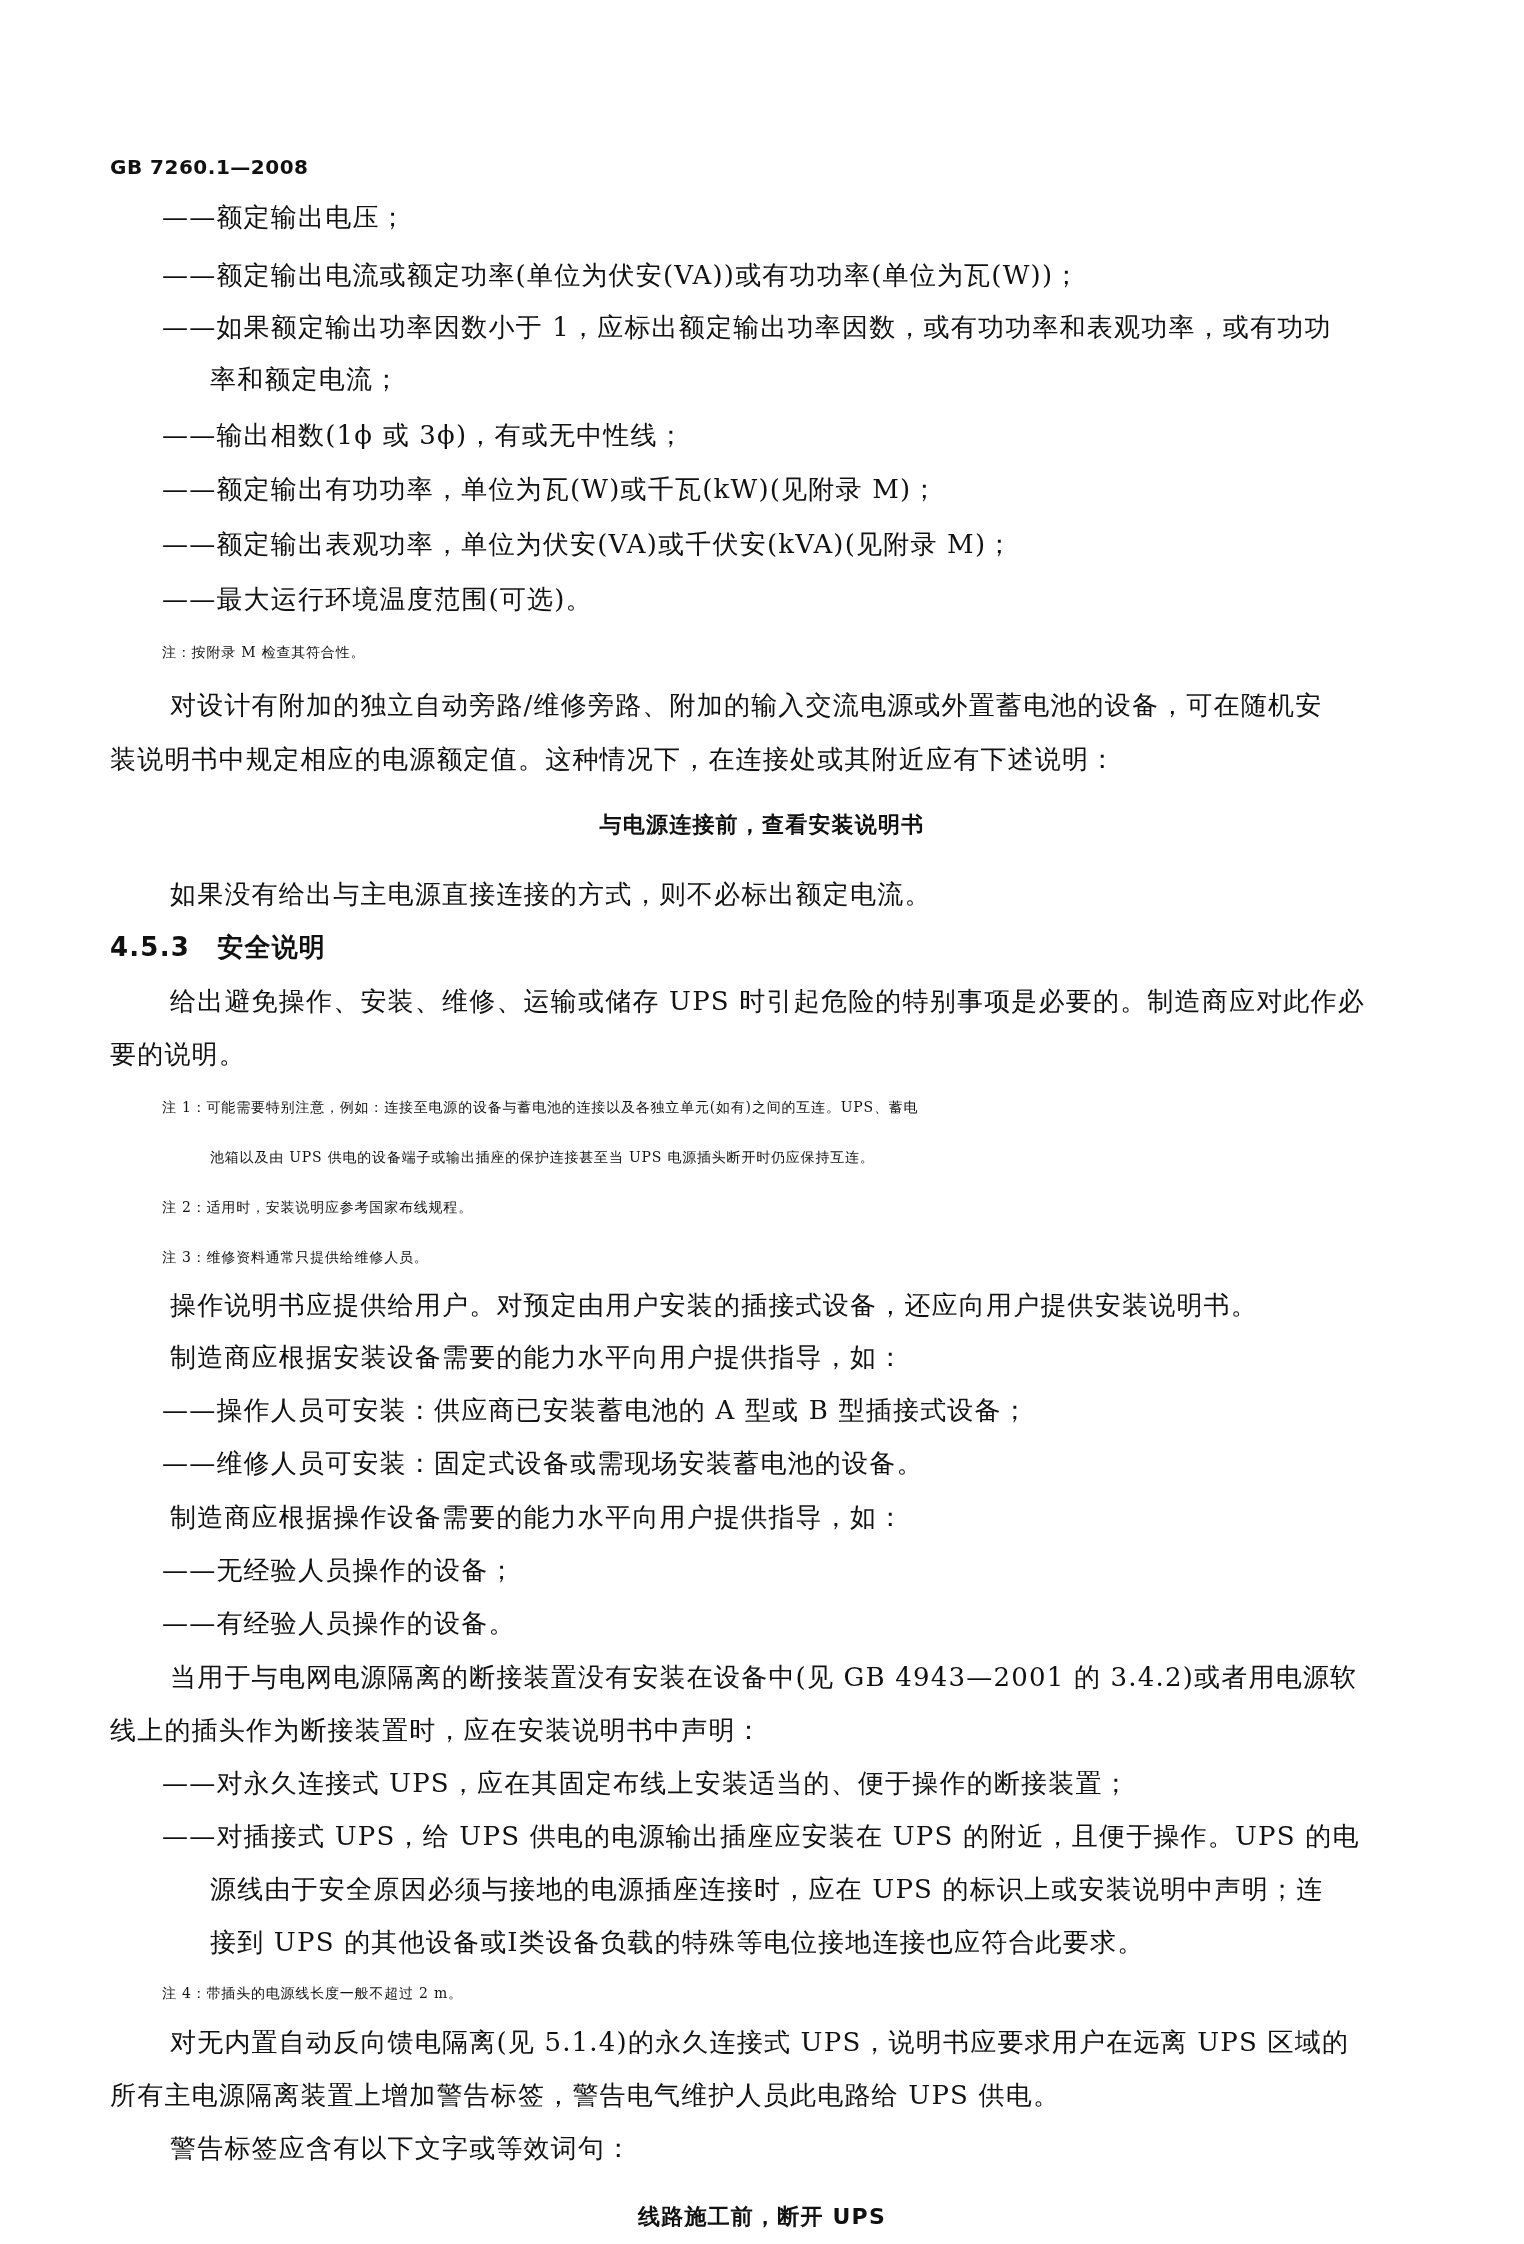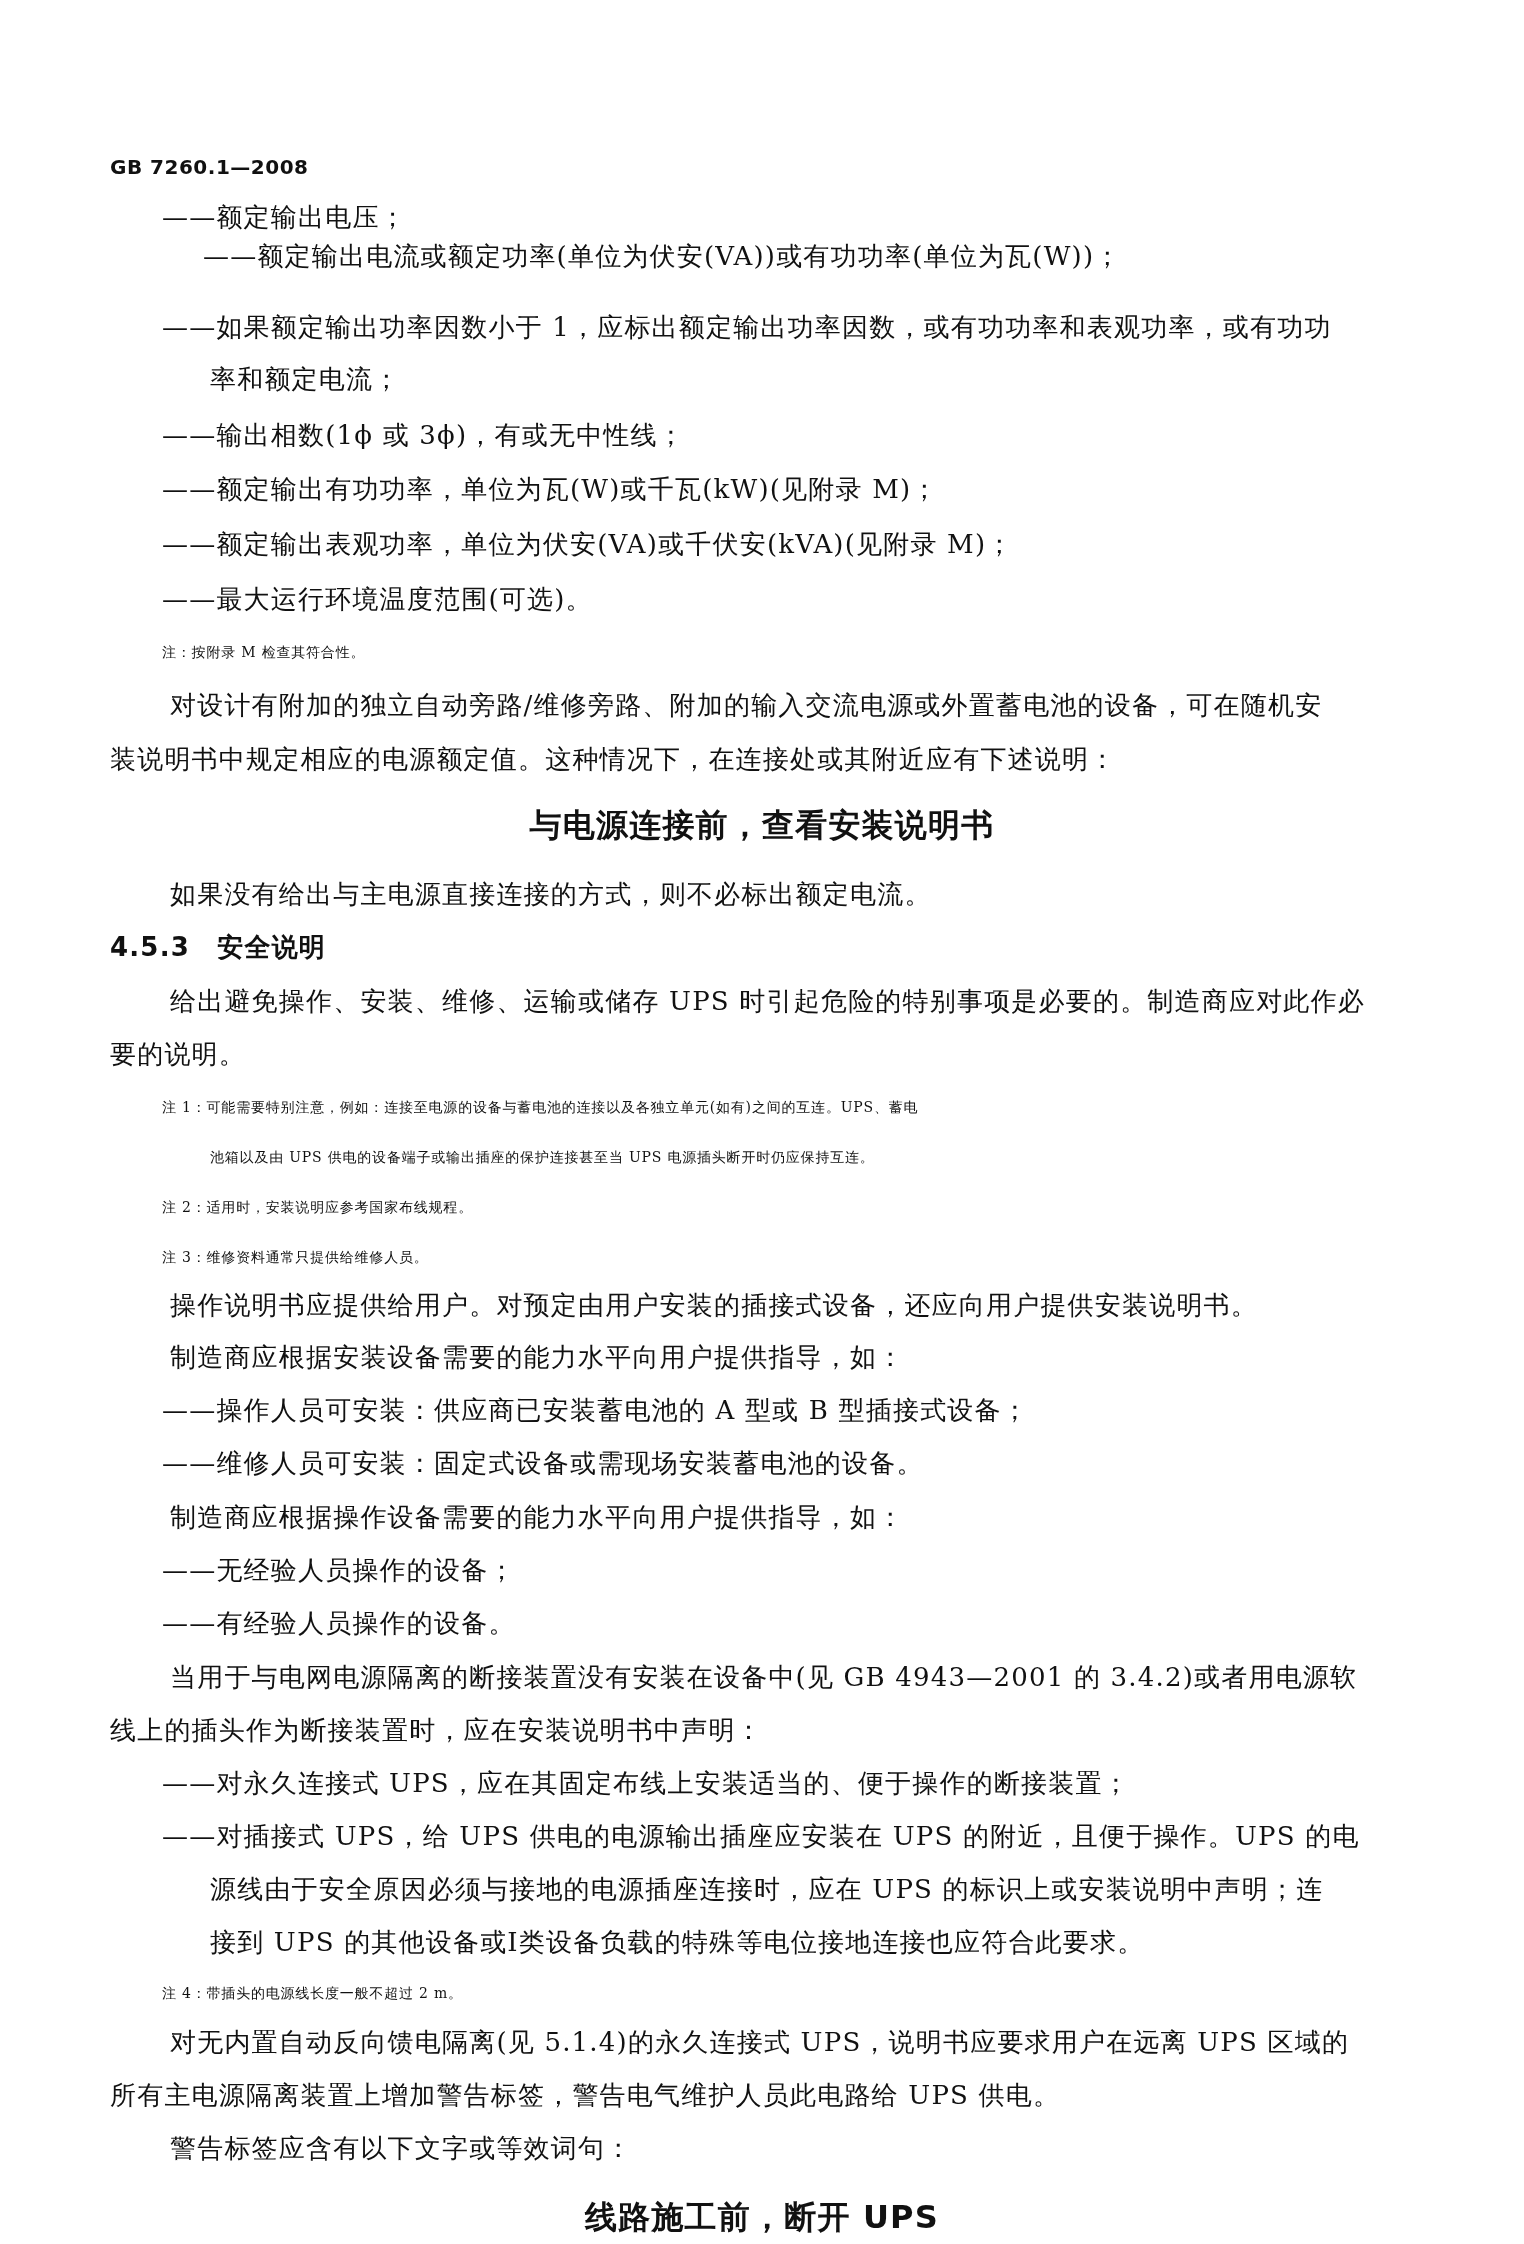--- a/index.html
+++ b/index.html
@@ -3,30 +3,30 @@
 <meta charset="utf-8">
 <style>
   html, body { margin: 0; padding: 0; background: #ffffff; }
   body { width: 1524px; height: 2244px; position: relative; overflow: hidden;
          font-family: "DejaVu Serif", "Liberation Serif", serif; color: #111; }
   .page { position: absolute; left: 0; top: 0; width: 1524px; height: 2244px; }
   .line { position: absolute; white-space: nowrap; font-size: 26px; line-height: 34px; letter-spacing: 1.2px; }
   .note { font-size: 14px; letter-spacing: 0.8px; }
   .heading { font-weight: bold; font-family: "DejaVu Sans", "Liberation Sans", sans-serif; }
   .header { font-family: "DejaVu Sans", "Liberation Sans", sans-serif; font-size: 20px; font-weight: bold; letter-spacing: 0.5px; }
-  .center { font-weight: bold; font-family: "DejaVu Sans", "Liberation Sans", sans-serif; font-size: 32px; left: 0; width: 1524px; text-align: center; }
+  .center { font-weight: bold; font-family: "DejaVu Sans", "Liberation Sans", sans-serif; font-size: 22px; left: 0; width: 1524px; text-align: center; }
 </style>
 </head>
 <body>
 
 <div class="page">
   <div class="line header" style="left:110px; top:150px;">GB 7260.1—2008</div>
   <div id="lines">
       <div class="line " style="left: 162px; top: 200px;">——额定输出电压；</div>
-      <div class="line " style="left: 162px; top: 239px; margin-left: 41px;">——额定输出电流或额定功率(单位为伏安(VA))或有功功率(单位为瓦(W))；</div>
+      <div class="line " style="left: 162px; top: 258px;">——额定输出电流或额定功率(单位为伏安(VA))或有功功率(单位为瓦(W))；</div>
       <div class="line " style="left: 162px; top: 310px;">——如果额定输出功率因数小于 1，应标出额定输出功率因数，或有功功率和表观功率，或有功功</div>
       <div class="line " style="left: 210px; top: 362px;">率和额定电流；</div>
       <div class="line " style="left: 162px; top: 418px;">——输出相数(1ϕ 或 3ϕ)，有或无中性线；</div>
       <div class="line " style="left: 162px; top: 472px;">——额定输出有功功率，单位为瓦(W)或千瓦(kW)(见附录 M)；</div>
       <div class="line " style="left: 162px; top: 527px;">——额定输出表观功率，单位为伏安(VA)或千伏安(kVA)(见附录 M)；</div>
       <div class="line " style="left: 162px; top: 582px;">——最大运行环境温度范围(可选)。</div>
       <div class="line note" style="left: 162px; top: 635px;">注：按附录 M 检查其符合性。</div>
       <div class="line " style="left: 170px; top: 688px;">对设计有附加的独立自动旁路/维修旁路、附加的输入交流电源或外置蓄电池的设备，可在随机安</div>
       <div class="line " style="left: 110px; top: 742px;">装说明书中规定相应的电源额定值。这种情况下，在连接处或其附近应有下述说明：</div>
       <div class="line " style="left: 170px; top: 877px;">如果没有给出与主电源直接连接的方式，则不必标出额定电流。</div>

